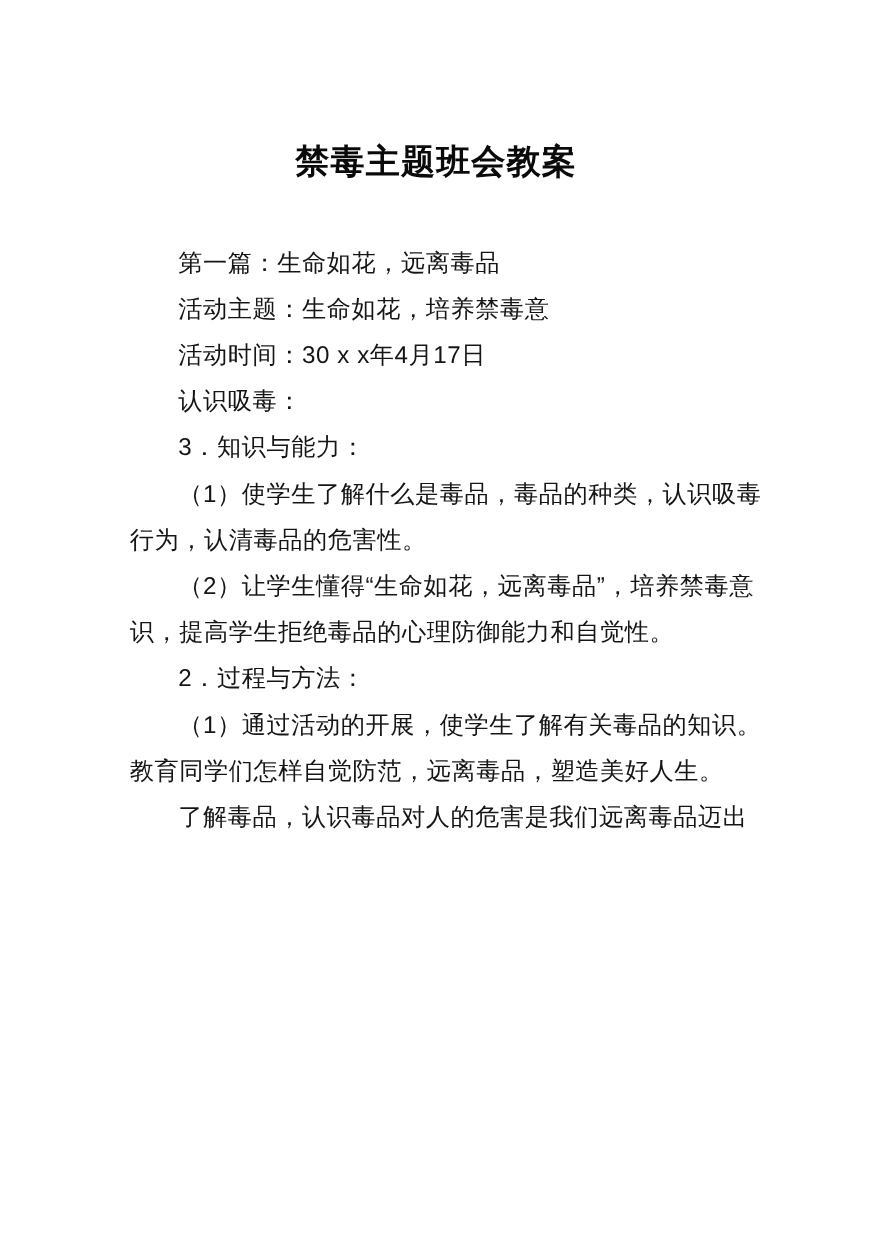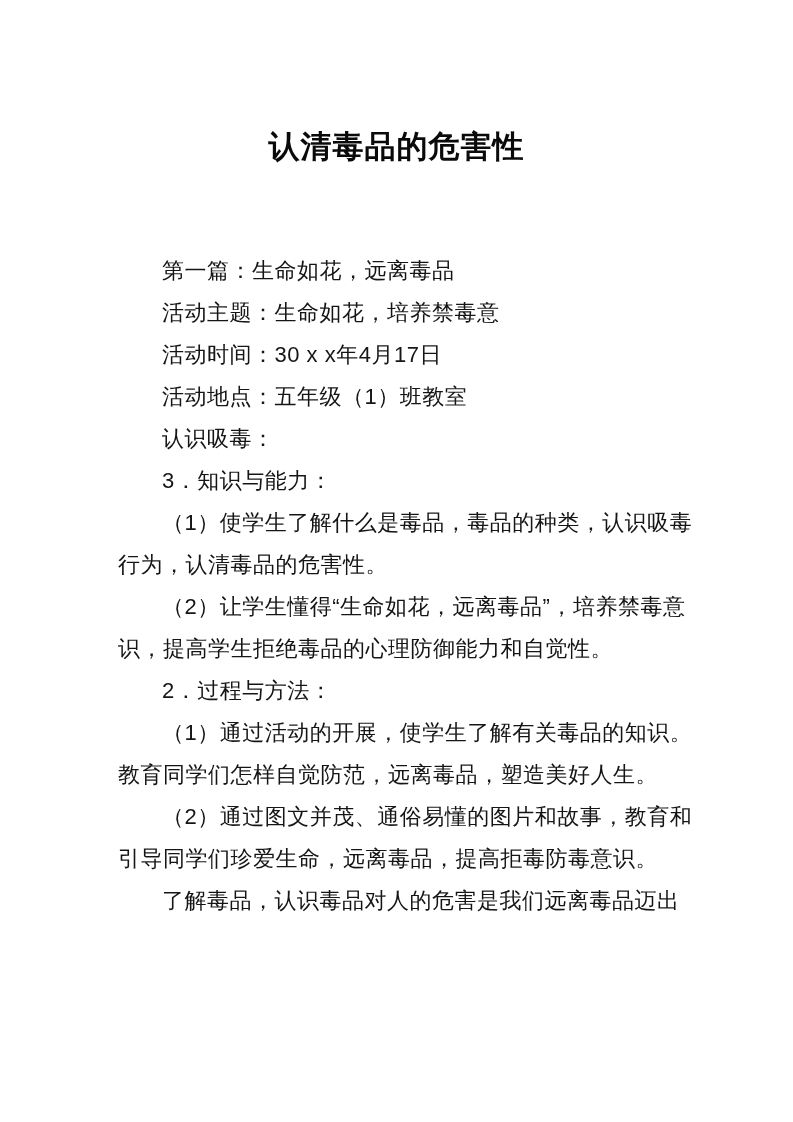--- a/index.html
+++ b/index.html
@@ -17,49 +17,46 @@
   .doc-title {
     margin-top: 124px;
     text-align: center;
     font-size: 31px;
     line-height: 46px;
     font-weight: 700;
     letter-spacing: 1px;
     color: #0a0a0a;
   }
   .doc-body {
-    margin-top: 80px;
+    margin-top: 48px;
     padding-left: 118px;
     padding-right: 118px;
     font-size: 22px;
     line-height: 42px;
     letter-spacing: 0.5px;
     color: #151515;
   }
   .para { margin: 0; }
   .line { display: block; white-space: nowrap; }
   .line.indent { text-indent: 44px; }
 </style>
 </head>
 <body>
 
 <div class="page">
-  <h1 class="doc-title">认清毒品的危害性</h1>
+  <h1 class="doc-title">禁毒主题班会教案</h1>
   <div class="doc-body">
       <p class="para">
         <span class="line indent">第一篇：生命如花，远离毒品</span>
       </p>
       <p class="para">
         <span class="line indent">活动主题：生命如花，培养禁毒意</span>
       </p>
       <p class="para">
         <span class="line indent">活动时间：30 x x年4月17日</span>
-      </p>
-      <p class="para">
-        <span class="line indent">活动地点：五年级（1）班教室</span>
       </p>
       <p class="para">
         <span class="line indent">认识吸毒：</span>
       </p>
       <p class="para">
         <span class="line indent">3．知识与能力：</span>
       </p>
       <p class="para">
         <span class="line indent">（1）使学生了解什么是毒品，毒品的种类，认识吸毒</span>
         <span class="line">行为，认清毒品的危害性。</span>
@@ -69,20 +66,16 @@
         <span class="line">识，提高学生拒绝毒品的心理防御能力和自觉性。</span>
       </p>
       <p class="para">
         <span class="line indent">2．过程与方法：</span>
       </p>
       <p class="para">
         <span class="line indent">（1）通过活动的开展，使学生了解有关毒品的知识。</span>
         <span class="line">教育同学们怎样自觉防范，远离毒品，塑造美好人生。</span>
       </p>
       <p class="para">
-        <span class="line indent">（2）通过图文并茂、通俗易懂的图片和故事，教育和</span>
-        <span class="line">引导同学们珍爱生命，远离毒品，提高拒毒防毒意识。</span>
-      </p>
-      <p class="para">
         <span class="line indent">了解毒品，认识毒品对人的危害是我们远离毒品迈出</span>
       </p>
     </div>
 </div>
 
 </body></html>

